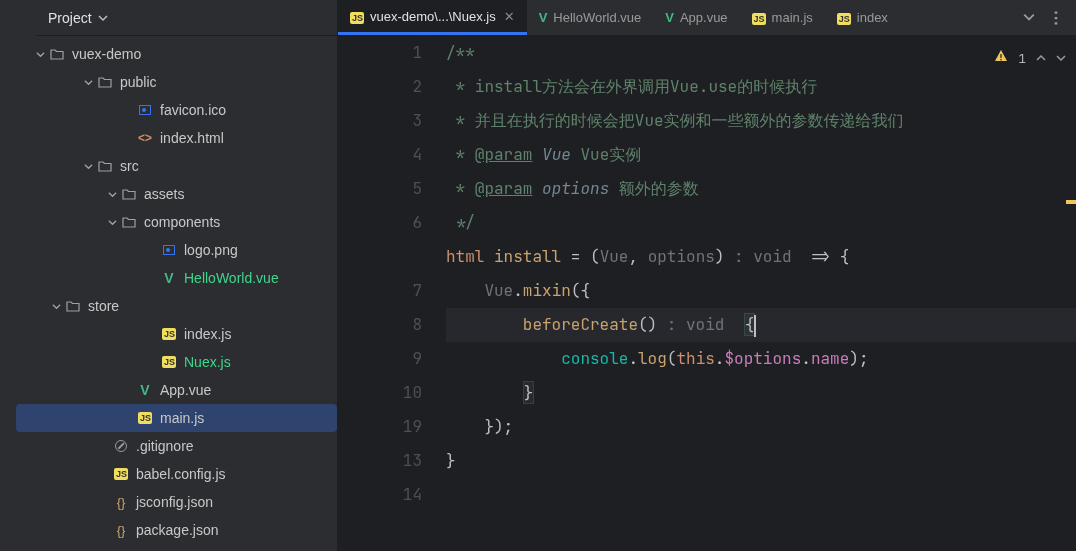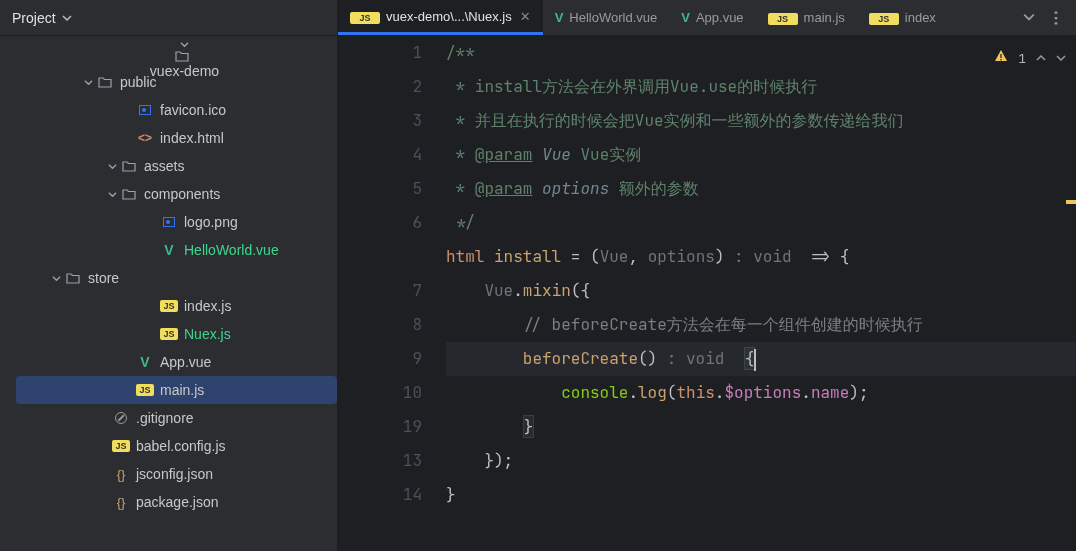--- a/index.html
+++ b/index.html
@@ -20,20 +20,21 @@
       flex-direction: column;
     }
     .project-header {
       height: 36px;
       display: flex;
       align-items: center;
       padding-left: 12px;
       font-size: 14px;
       color: #dfe1e5;
       border-bottom: 1px solid #1e1f22;
+      margin-left: 36px;
     }
     .project-header .chevron-down {
       margin-left: 6px;
     }
     .tree {
       flex: 1;
       overflow-y: auto;
       padding-top: 4px;
     }
     .tree-row {
@@ -131,21 +132,21 @@
     }
     .code-line { height: 34px; white-space: pre; }
     .code-line.highlighted { background: #26282e; }
     .c-comment { color: #5f826b; }
     .c-param { color: #5f826b; text-decoration: underline; }
     .c-param-type { color: #70878f; font-style: italic; }
     .c-keyword { color: #cf8e6d; }
     .c-fn { color: #c9a26d; }
     .c-hint { color: #6f737a; }
     .c-method-y { color: #c9a26d; text-align: center; }
-    .c-call { color: #84cc16; }
+    .c-call { color: #14b8a6; }
     .c-this { color: #cf8e6d; }
     .c-prop { color: #c77dbb; }
     .c-punc { color: #bcbec4; }
     .c-line-comment { color: #7a7e85; }
     .cursor-caret {
       display: inline-block;
       width: 2px;
       height: 22px;
       background: #bcbec4;
       vertical-align: middle;
@@ -158,21 +159,21 @@
       right: 10px;
       display: flex;
       align-items: center;
       gap: 10px;
       color: #b0b3b8;
       font-size: 13px;
     }
     .warn-tri { color: #f2c55c; }
     .usage-line { color: #7a7e85; font-size: 14px;}
 
-    .js-badge { background:#f1dd5e; color:#333; font-size:9px; font-weight:bold; padding:1px 2px; border-radius:2px; display:inline-block; width:30px; text-align:center;}
+    .js-badge { background:#f1dd5e; color:#333; font-size:9px; font-weight:bold; padding:1px 2px; border-radius:2px; display:inline-block; width:14px; text-align:center;}
     .vue-badge { color:#42b883; font-weight:bold;}
     .img-badge { border:1px solid #3574f0; width:12px;height:10px; display:inline-block; position:relative;}
     .img-badge::after{content:'';position:absolute;width:4px;height:4px;border-radius:50%;background:#3574f0;top:2px;left:2px;}
     .html-badge { color:#cf8e6d; font-weight:bold; font-size:12px;}
     .json-badge { color:#c9a26d; font-size:13px;}
 
     .mini-error-stripe { position:absolute; right:0; top:164px; width:10px; height:4px; background:#f2c55c;}
   </style>
 </head>
 <body>
@@ -180,21 +181,21 @@
 <div class="sidebar">
   <div class="project-header">
     <span>Project</span>
     <span class="chevron-down">
       <svg width="10" height="10" viewBox="0 0 10 10">
           <path d="M1 3l4 4 4-4" stroke="#bdbdbd" stroke-width="1.5" fill="none"></path>
         </svg>
     </span>
   </div>
   <div class="tree" id="tree">
-      <div class="tree-row" style="padding-left: 32px; flex-direction: column;">
+      <div class="tree-row" style="padding-left: 32px;">
         <span class="chevron">
           <svg width="9" height="9" viewBox="0 0 10 10">
             <path d="M1 3l4 4 4-4" stroke="#9da0a8" stroke-width="1.5" fill="none"></path>
           </svg>
         </span>
         <span class="icon">
           <svg width="14" height="14" viewBox="0 0 14 14">
             <path d="M1 3h4l1.5 1.5H13v7.5H1z" fill="none" stroke="#9da0a8" stroke-width="1.2"></path>
           </svg>
         </span>
@@ -219,20 +220,33 @@
           <span class="img-badge"></span>
         </span>
         <span class="label ">favicon.ico</span>
       </div>
       <div class="tree-row" style="padding-left: 120px;">
         <span class="chevron"></span>
         <span class="icon">
           <span class="html-badge">&lt;&gt;</span>
         </span>
         <span class="label ">index.html</span>
+      </div>
+      <div class="tree-row" style="padding-left: 80px;">
+        <span class="chevron">
+          <svg width="9" height="9" viewBox="0 0 10 10">
+            <path d="M1 3l4 4 4-4" stroke="#9da0a8" stroke-width="1.5" fill="none"></path>
+          </svg>
+        </span>
+        <span class="icon">
+          <svg width="14" height="14" viewBox="0 0 14 14">
+            <path d="M1 3h4l1.5 1.5H13v7.5H1z" fill="none" stroke="#9da0a8" stroke-width="1.2"></path>
+          </svg>
+        </span>
+        <span class="label ">src</span>
       </div>
       <div class="tree-row" style="padding-left: 104px;">
         <span class="chevron">
           <svg width="9" height="9" viewBox="0 0 10 10">
             <path d="M1 3l4 4 4-4" stroke="#9da0a8" stroke-width="1.5" fill="none"></path>
           </svg>
         </span>
         <span class="icon">
           <svg width="14" height="14" viewBox="0 0 14 14">
             <path d="M1 3h4l1.5 1.5H13v7.5H1z" fill="none" stroke="#9da0a8" stroke-width="1.2"></path>
@@ -405,21 +419,20 @@
       </div>
       <div class="mini-error-stripe"></div>
     <div class="code-line"><span class="c-comment">/**</span></div>
         <div class="code-line"><span class="c-comment"> * install方法会在外界调用Vue.use的时候执行</span></div>
         <div class="code-line"><span class="c-comment"> * 并且在执行的时候会把Vue实例和一些额外的参数传递给我们</span></div>
         <div class="code-line"><span class="c-comment"> * </span><span class="c-param">@param</span><span class="c-comment"> </span><span class="c-param-type">Vue</span><span class="c-comment"> Vue实例</span></div>
         <div class="code-line"><span class="c-comment"> * </span><span class="c-param">@param</span><span class="c-comment"> </span><span class="c-param-type">options</span><span class="c-comment"> 额外的参数</span></div>
         <div class="code-line"><span class="c-comment"> */</span></div>
         <div class="code-line"><span class="c-keyword">html </span><span class="c-fn">install</span><span class="c-punc"> = (</span><span class="c-hint">Vue</span><span class="c-punc">, </span><span class="c-hint">options</span><span class="c-punc">)</span><span class="c-hint"> : void </span><span class="c-punc"> =&gt; {</span></div>
         <div class="code-line">    <span class="c-hint">Vue</span><span class="c-punc">.</span><span class="c-method-y">mixin</span><span class="c-punc">({</span></div>
-        <div class="code-line">        <span class="c-line-comment">// beforeCreate方法会在每一个组件创建的时候执行</span></div>
         <div class="code-line highlighted">        <span class="c-method-y">beforeCreate</span><span class="c-punc">()</span><span class="c-hint"> : void </span><span class="c-punc"> </span><span class="c-punc bracket-match">{</span><span class="cursor-caret"></span></div>
         <div class="code-line">            <span class="c-call">console</span><span class="c-punc">.</span><span class="c-method-y">log</span><span class="c-punc">(</span><span class="c-this">this</span><span class="c-punc">.</span><span class="c-prop">$options</span><span class="c-punc">.</span><span class="c-prop">name</span><span class="c-punc">);</span></div>
         <div class="code-line">        <span class="c-punc bracket-match">}</span></div>
         <div class="code-line">    <span class="c-punc">});</span></div>
         <div class="code-line"><span class="c-punc">}</span></div>
       </div>
   </div>
 </div>
 
 </body></html>

